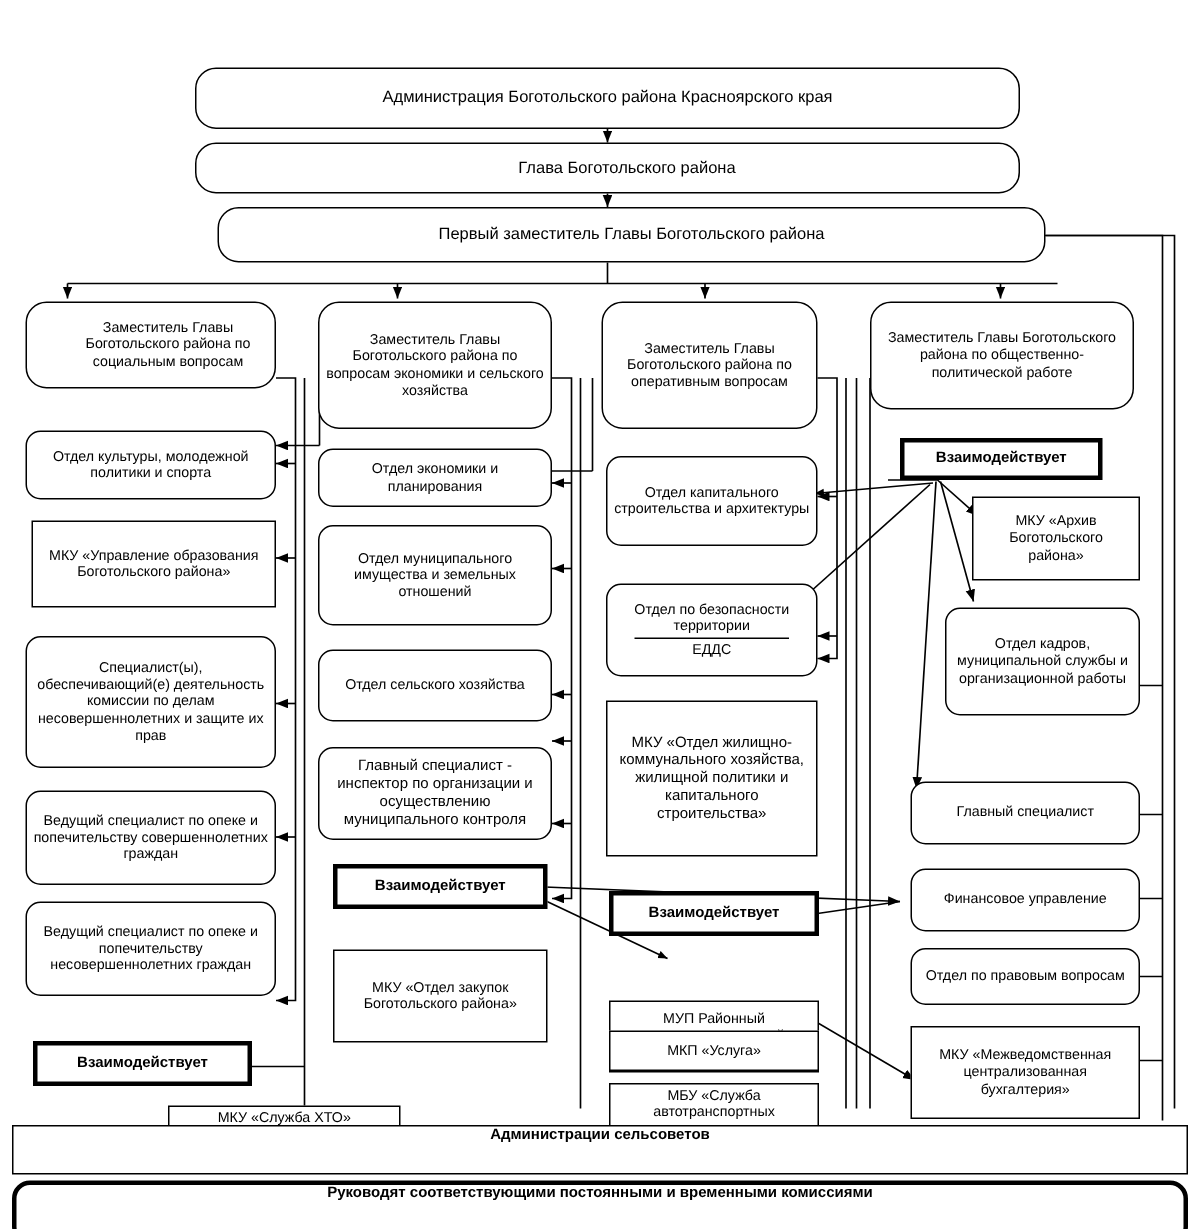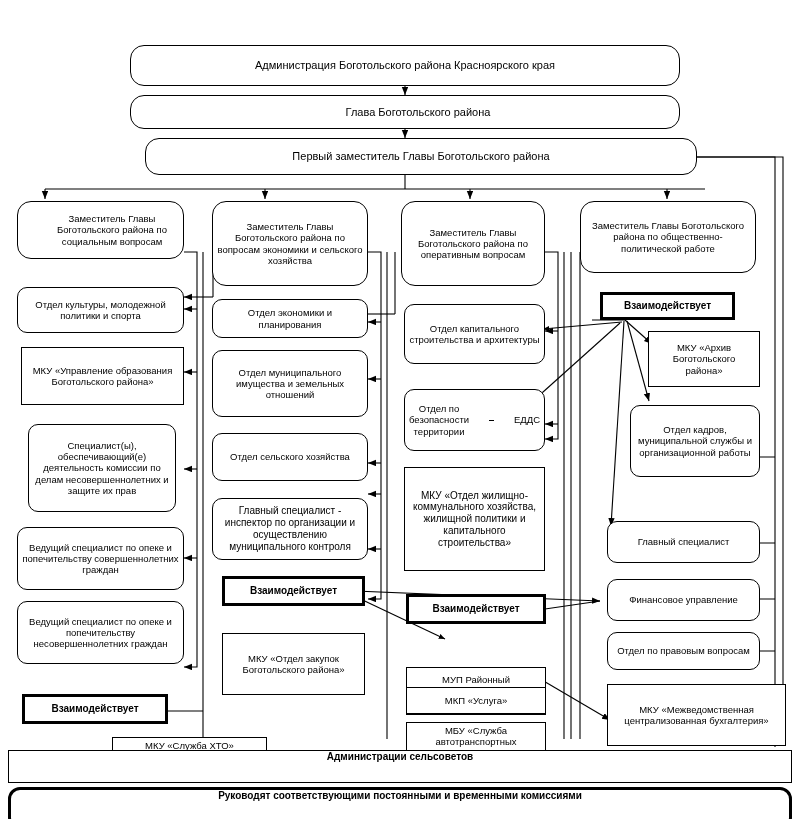--- a/index.html
+++ b/index.html
@@ -178,21 +178,21 @@
   </div>
 
   <div class="node rounded s9" style="left:17px; top:248px; width:167px; height:46px;">
     <span class="txt">Отдел культуры, молодежной политики и спорта</span>
   </div>
 
   <div class="node sharp s9" style="left:21px; top:308px; width:163px; height:58px;">
     <span class="txt">МКУ «Управление образования Боготольского района»</span>
   </div>
 
-  <div class="node rounded s9" style="left:28px; top:385px; width:148px; height:88px;">
+  <div class="node rounded s9" style="left:17px; top:385px; width:167px; height:88px;">
     <span class="txt">Специалист(ы), обеспечивающий(е) деятельность комиссии по делам несовершеннолетних и защите их прав</span>
   </div>
 
   <div class="node rounded s9" style="left:17px; top:488px; width:167px; height:63px;">
     <span class="txt">Ведущий специалист по опеке и попечительству совершеннолетних граждан</span>
   </div>
 
   <div class="node rounded s9" style="left:17px; top:562px; width:167px; height:63px;">
     <span class="txt">Ведущий специалист по опеке и попечительству несовершеннолетних граждан</span>
   </div>
@@ -222,21 +222,21 @@
   </div>
 
   <div class="node sharp s9" style="left:222px; top:594px; width:143px; height:62px;">
     <span class="txt">МКУ «Отдел закупок Боготольского района»</span>
   </div>
 
   <div class="node rounded s9" style="left:404px; top:265px; width:141px; height:60px;">
     <span class="txt">Отдел капитального строительства и архитектуры</span>
   </div>
 
-  <div class="node rounded s9" style="left:404px; top:350px; width:141px; height:62px; gap:20px;">
+  <div class="node rounded s9" style="left:404px; top:350px; width:141px; height:62px; flex-direction:column;">
     <span class="txt">Отдел по безопасности территории</span>
     <span class="sep-line"></span>
     <span class="txt">ЕДДС</span>
   </div>
 
   <div class="node sharp s8" style="left:404px; top:428px; width:141px; height:104px;">
     <span class="txt">МКУ «Отдел жилищно-коммунального хозяйства, жилищной политики и капитального строительства»</span>
   </div>
 
   <div class="node bold-box s10" style="left:406px; top:555px; width:140px; height:30px;">
@@ -272,21 +272,21 @@
   </div>
 
   <div class="node rounded s9" style="left:607px; top:540px; width:153px; height:42px;">
     <span class="txt">Финансовое управление</span>
   </div>
 
   <div class="node rounded s9" style="left:607px; top:593px; width:153px; height:38px;">
     <span class="txt">Отдел по правовым вопросам</span>
   </div>
 
-  <div class="node sharp s9" style="left:607px; top:645px; width:179px; height:62px;">
+  <div class="node sharp s9" style="left:607px; top:645px; width:153px; height:62px;">
     <span class="txt">МКУ «Межведомственная централизованная бухгалтерия»</span>
   </div>
 
   <div class="node sharp s9" style="left:112px; top:698px; width:155px; height:34px; z-index:6; align-items:flex-start;">
     <span class="txt">МКУ «Служба ХТО»</span>
   </div>
 
   <div class="band s10" style="left:8px; top:711px; width:784px; height:33px; border:1px solid #000;">
     <span class="txt">Администрации сельсоветов</span>
   </div>

